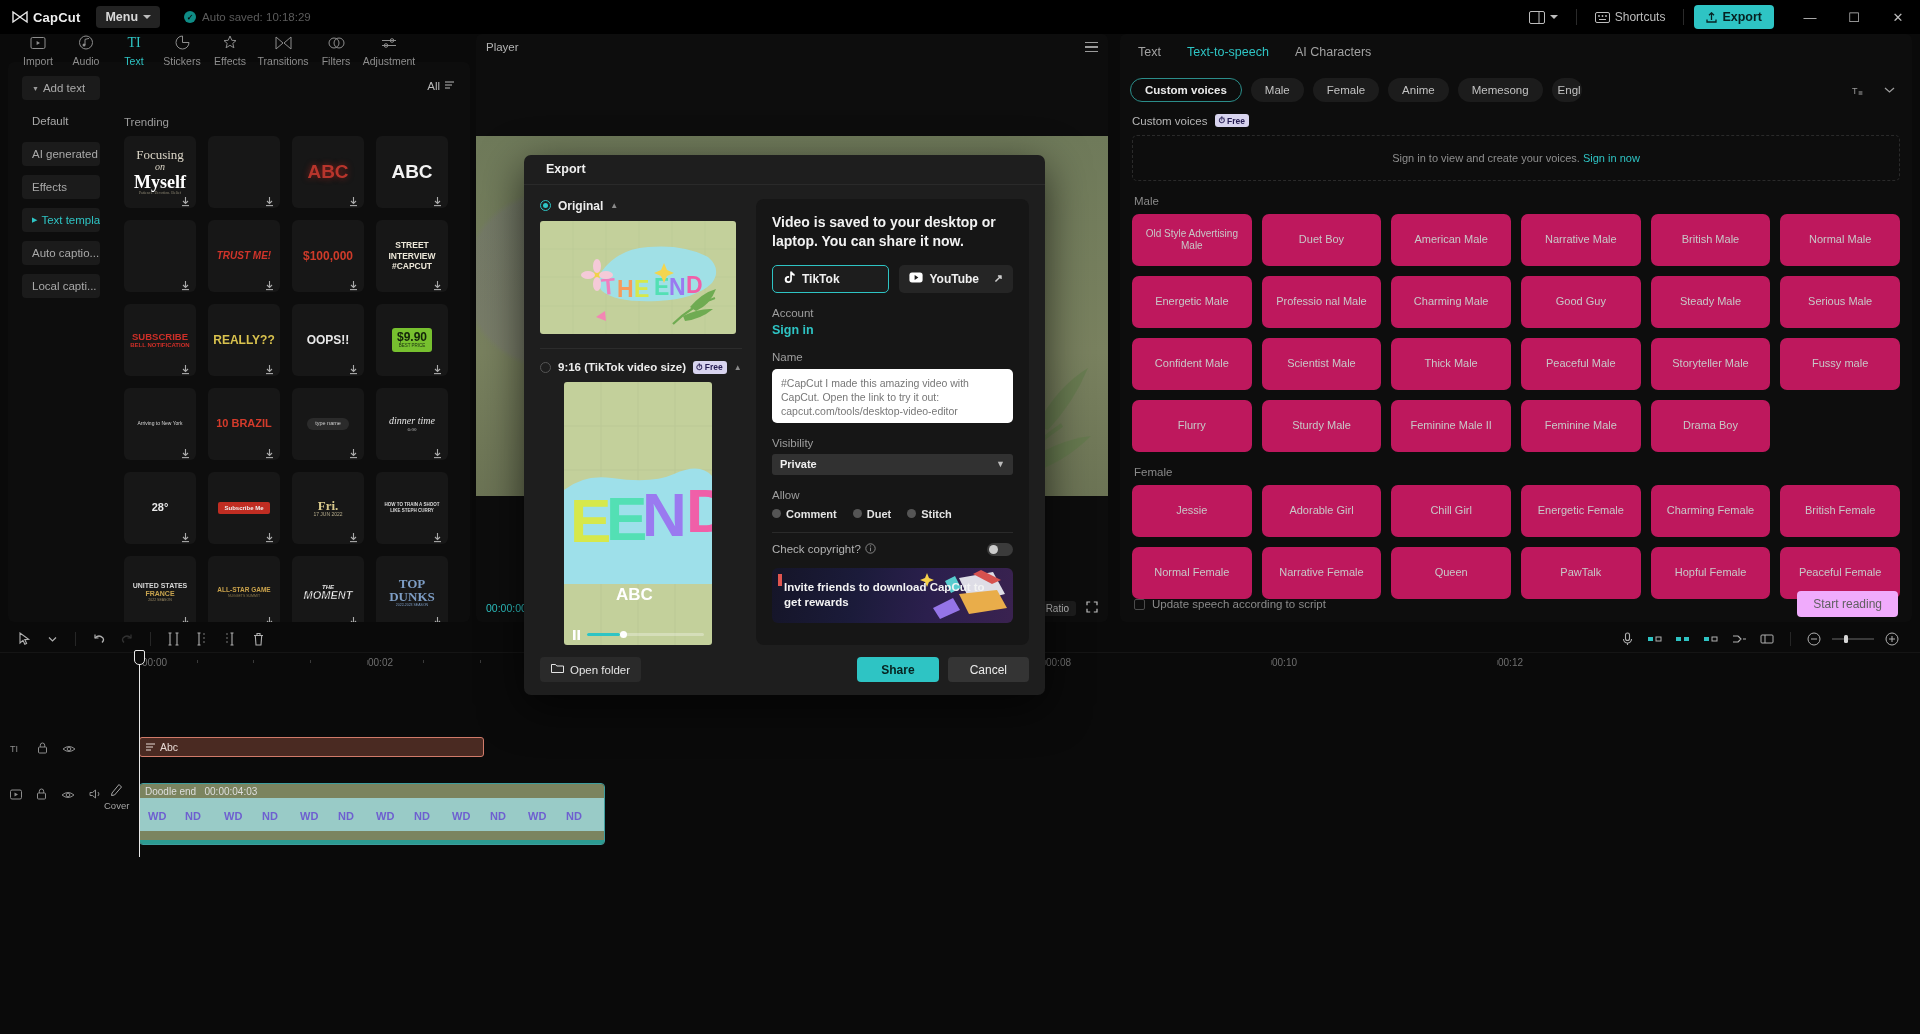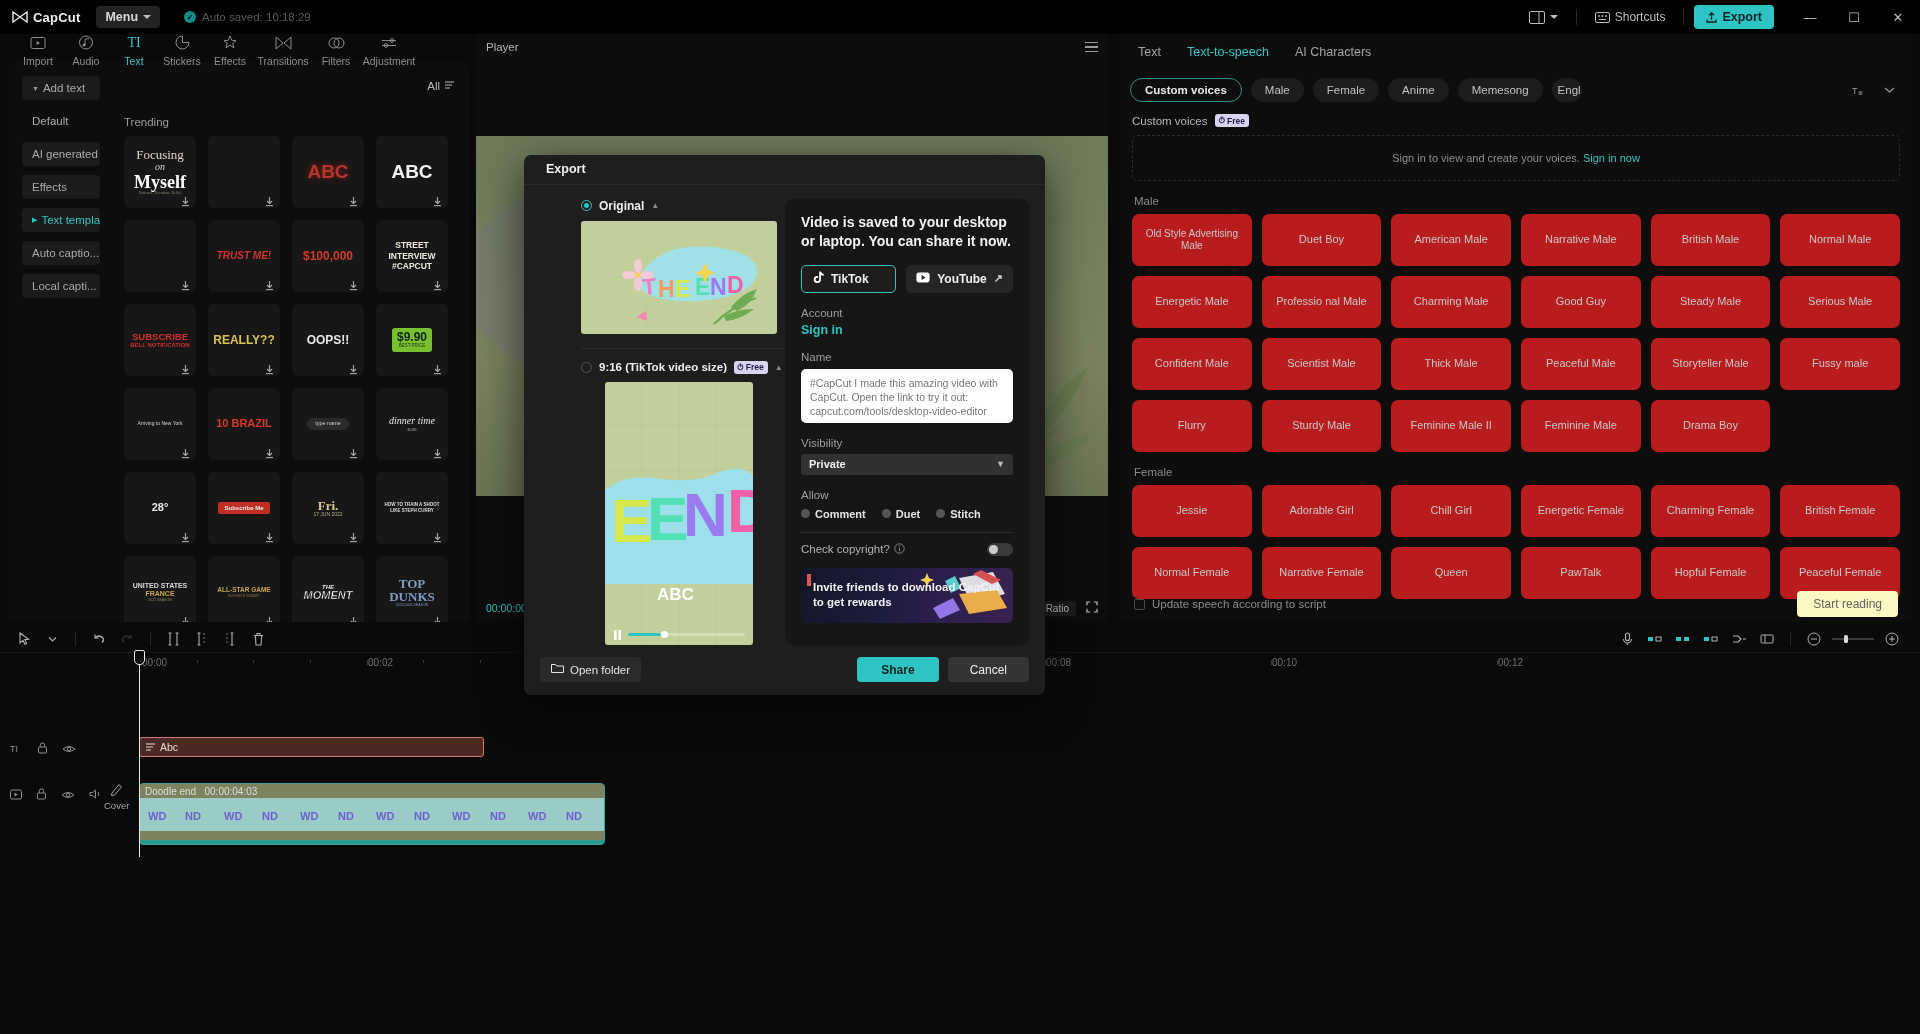--- a/index.html
+++ b/index.html
@@ -116,30 +116,30 @@
   .cv-title { font-size:11.5px; color:#b6b6b6; }
   .free-badge { background:#d8d4ef; color:#231a50; font-size:8.5px; font-weight:700; border-radius:3px; padding:1px 4px 1px 3px; display:flex; align-items:center; gap:2px; }
   .cv-box {
     margin:8px 12px 0 12px; height:46px; border:1px dashed #2a2a2a; border-radius:5px;
     display:flex; align-items:center; justify-content:center; font-size:11px; color:#8e8e8e;
   }
   .cv-box a { color:#2ec4c4; text-decoration:none; cursor:pointer; }
   .grp-label { font-size:11.5px; color:#8a8a8a; margin:14px 0 7px 14px; }
   .vgrid { display:grid; grid-template-columns: repeat(6, 1fr); gap:10px 10px; padding:0 12px; }
   .vcard {
-    height:52px; border-radius:7px; background:#b91c1c; display:flex; align-items:center;
+    height:52px; border-radius:7px; background:#be185d; display:flex; align-items:center;
     justify-content:center; text-align:center; font-size:11px; color:#c8c8c8; line-height:1.2;
     padding:3px 4px; cursor:pointer;
   }
   .rp-foot {
     position:absolute; left:0; bottom:0; width:792px; height:36px;
     display:flex; align-items:center; padding:0 14px; font-size:11.5px; color:#8a8a8a;
   }
   .cbox { width:11px;height:11px;border:1px solid #4b4b4b;border-radius:2px;margin-right:7px; }
-  .start-btn { margin-left:auto; background:#fef9c3; color:#5f5f5f; height:26px; padding:0 16px; border-radius:4px; display:flex; align-items:center; font-size:12px; cursor:pointer; }
+  .start-btn { margin-left:auto; background:#f0abfc; color:#5f5f5f; height:26px; padding:0 16px; border-radius:4px; display:flex; align-items:center; font-size:12px; cursor:pointer; }
 
   
   .timeline { position:absolute; left:0; top:626px; width:1920px; height:408px; background:#0a0a0a; z-index:4; }
   .tl-toolbar { height:26px; display:flex; align-items:center; padding-left:10px; gap:0; }
   .tlb-ic { width:28px; height:26px; display:flex; align-items:center; justify-content:center; color:#b0b0b0; cursor:pointer; }
   .tlb-sep { width:1px; height:14px; background:#262626; margin:0 9px; }
   .tlb-right { margin-left:auto; display:flex; align-items:center; padding-right:14px; gap:0; }
   .tl-ruler { position:relative; height:20px; margin-left:0; border-top:1px solid #151515; }
   .tick-label { position:absolute; top:4px; font-size:10px; color:#6f6f6f; }
   .tick { position:absolute; top:7px; width:1px; height:5px; background:#3a3a3a; }
@@ -160,21 +160,21 @@
   .cover-btn { position:absolute; display:flex; flex-direction:column; align-items:center; gap:2px; font-size:9.5px; color:#a6a6a6; cursor:pointer; }
 
   
   .modal-shield { position:absolute; inset:0; z-index:60; }
   .modal {
     position:absolute; left:524px; top:155px; width:521px; height:540px;
     background:#1e1e1e; border-radius:7px; box-shadow:0 12px 44px rgba(0,0,0,.65);
     display:flex; flex-direction:column; overflow:hidden;
   }
   .modal-head { height:32px; display:flex; align-items:center; padding:0 0 0 22px; font-size:12.5px; font-weight:700; color:#f0f0f0; border-bottom:1px solid #2a2a2a; }
-  .modal-body { flex:1; display:flex; padding:14px 16px 0 16px; gap:2px;margin-left:41px; }
+  .modal-body { flex:1; display:flex; padding:14px 16px 0 16px; gap:14px; }
   .mb-left { width:202px; }
   .opt-row { display:flex; align-items:center; gap:7px; margin-bottom:8px; }
   .radio { width:11px;height:11px;border-radius:50%;border:1.5px solid #555; position:relative; cursor:pointer; }
   .radio.on { border-color:#2ec4c4; }
   .radio.on:after { content:""; position:absolute; left:2px; top:2px; width:5px;height:5px;border-radius:50%;background:#2ec4c4; }
   .opt-label { font-size:12px; font-weight:700; color:#ededed; }
   .opt-caret { color:#8b8b8b; font-size:8px; cursor:pointer; }
   .thumb-land { width:196px; height:113px; border-radius:3px; overflow:hidden; position:relative; }
   .divider-h { height:1px; background:#2c2c2c; margin:14px 0 12px 0; }
   .thumb-port { width:148px; height:263px; border-radius:3px; overflow:hidden; position:relative; margin-top:8px; }

